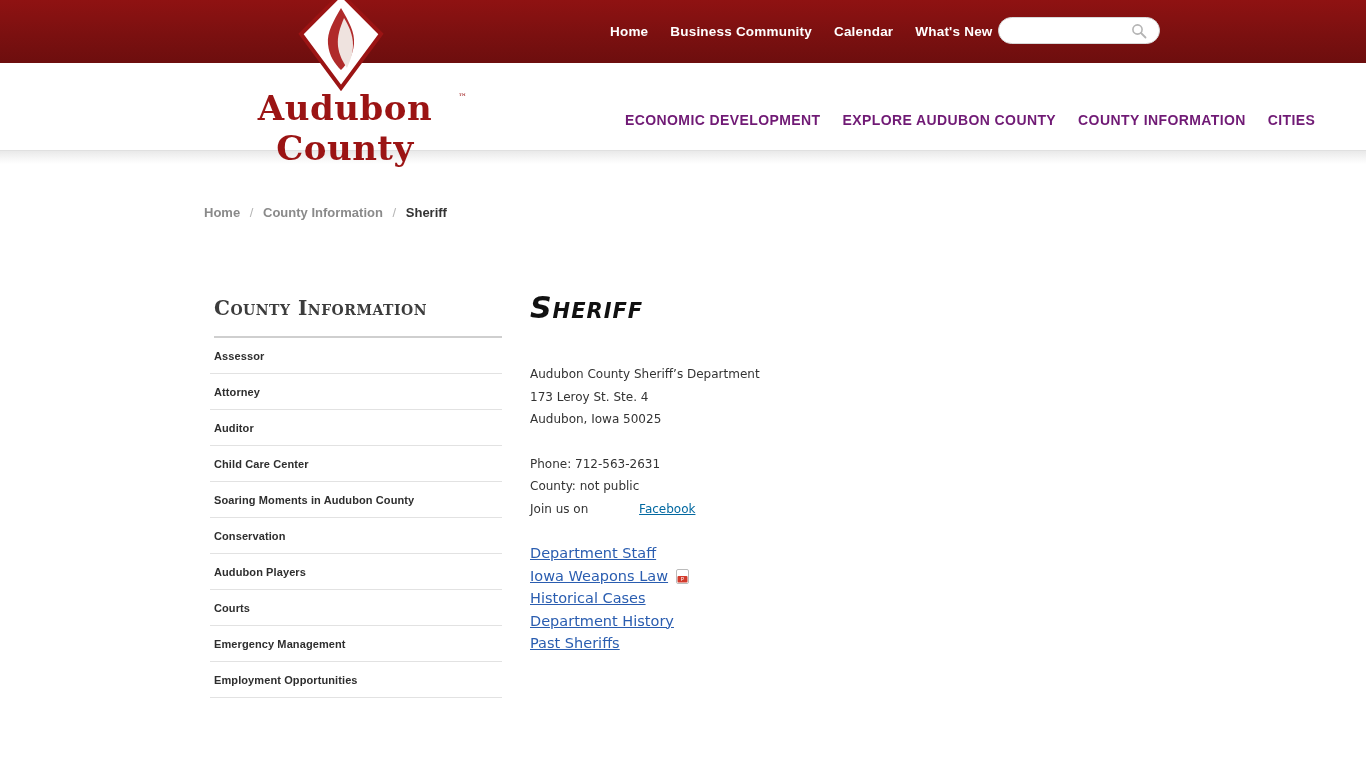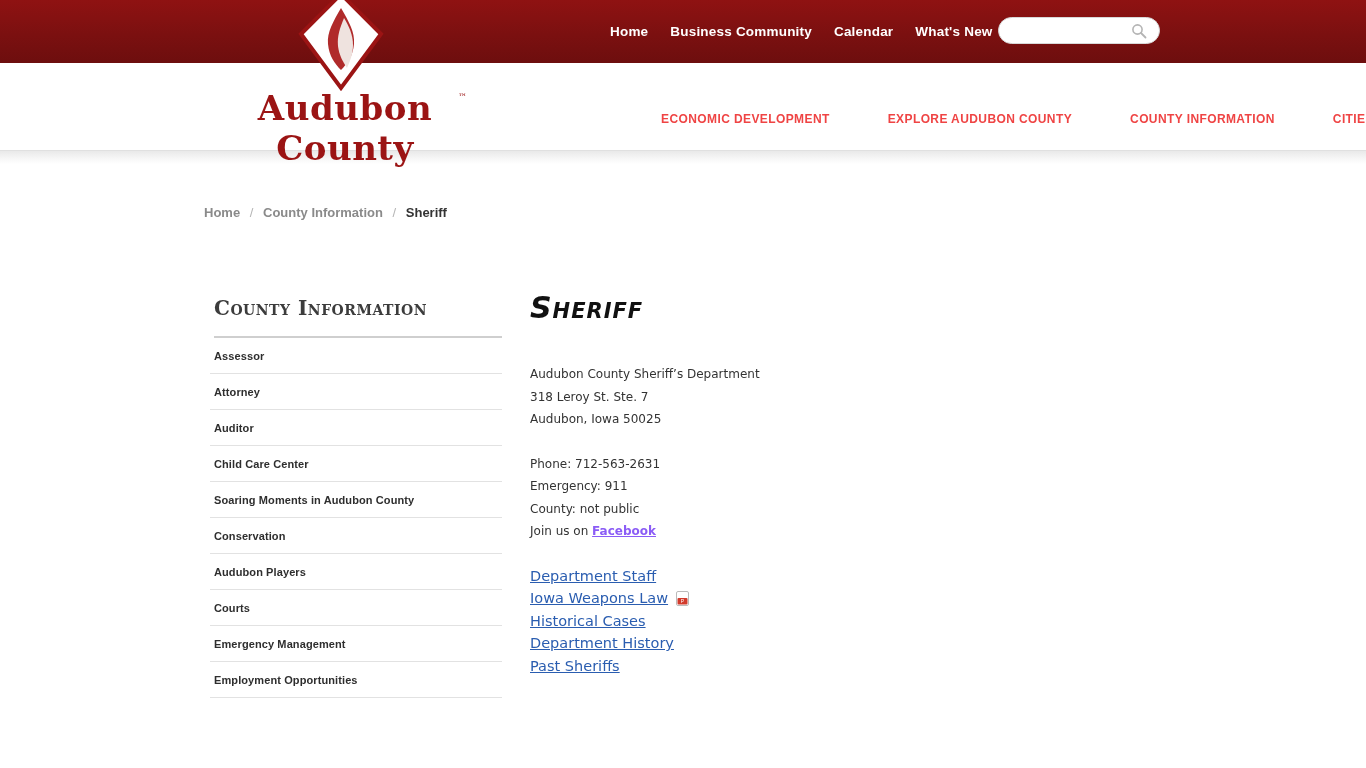--- a/index.html
+++ b/index.html
@@ -109,27 +109,26 @@
 
   
   .mainnav {
     position: absolute;
     left: 625px; top: 112px;
     display: flex;
     gap: 22px;
     align-items: center;
   }
   .mainnav a {
-    color: #ef4444;
+    color: #701a75;
     text-decoration: none;
-    font-size: 12px;
+    font-size: 14px;
     font-weight: bold;
     letter-spacing: .4px;
     white-space: nowrap;
-    margin-left: 36px;
   }
 
   
   .breadcrumb {
     position: absolute;
     left: 204px; top: 205px;
     font-size: 13px;
     color: #888888;
   }
   .breadcrumb a {
@@ -191,23 +190,24 @@
     font-variant: small-caps;
   }
   .addr-block, .contact-block {
     font-family: "DejaVu Sans", sans-serif;
     font-size: 12px;
     color: #333333;
     line-height: 22.5px;
   }
   .contact-block { margin-top: 22px; }
   .contact-block a.fb {
-    color: #8b5cf6;
-    font-weight: bold;
+    color: #0369a1;
+    font-weight: normal;
     text-decoration: underline;
+    margin-left: 47px;
   }
   .links-block {
     margin-top: 22px;
     font-family: "DejaVu Sans", sans-serif;
     font-size: 14.5px;
     line-height: 22.5px;
     position: relative;
   }
   .links-block a {
     color: #2a5db0;
@@ -308,27 +308,26 @@
         <a href="#">Employment Opportunities</a>
       </li>
   </ul>
 </aside>
 
 <main class="content">
   <h1 class="page-title">Sheriff</h1>
 
   <div class="addr-block">
     <div>Audubon County Sheriff’s Department</div>
-    <div>318 Leroy St. Ste. 7</div>
+    <div>173 Leroy St. Ste. 4</div>
     <div>Audubon, Iowa 50025</div>
   </div>
 
   <div class="contact-block">
     <div>Phone: 712-563-2631</div>
-    <div>Emergency: 911</div>
     <div>County: not public</div>
     <div><span>Join us on </span><a href="#" class="fb">Facebook</a></div>
   </div>
 
   <div class="links-block">
     <div><a href="#">Department Staff</a></div>
     <div><a href="#">Iowa Weapons Law</a><span class="pdf-icon"><svg viewBox="0 0 13 15" width="13" height="15">
             <rect x="0.5" y="0.5" width="12" height="14" rx="1.5" fill="#ffffff" stroke="#bbbbbb"></rect>
             <rect x="1.5" y="7" width="10" height="6.5" rx="1" fill="#d23b2c"></rect>
             <text x="6.5" y="12.3" font-size="5" fill="#ffffff" text-anchor="middle" font-family="Liberation Sans, sans-serif">P</text>

